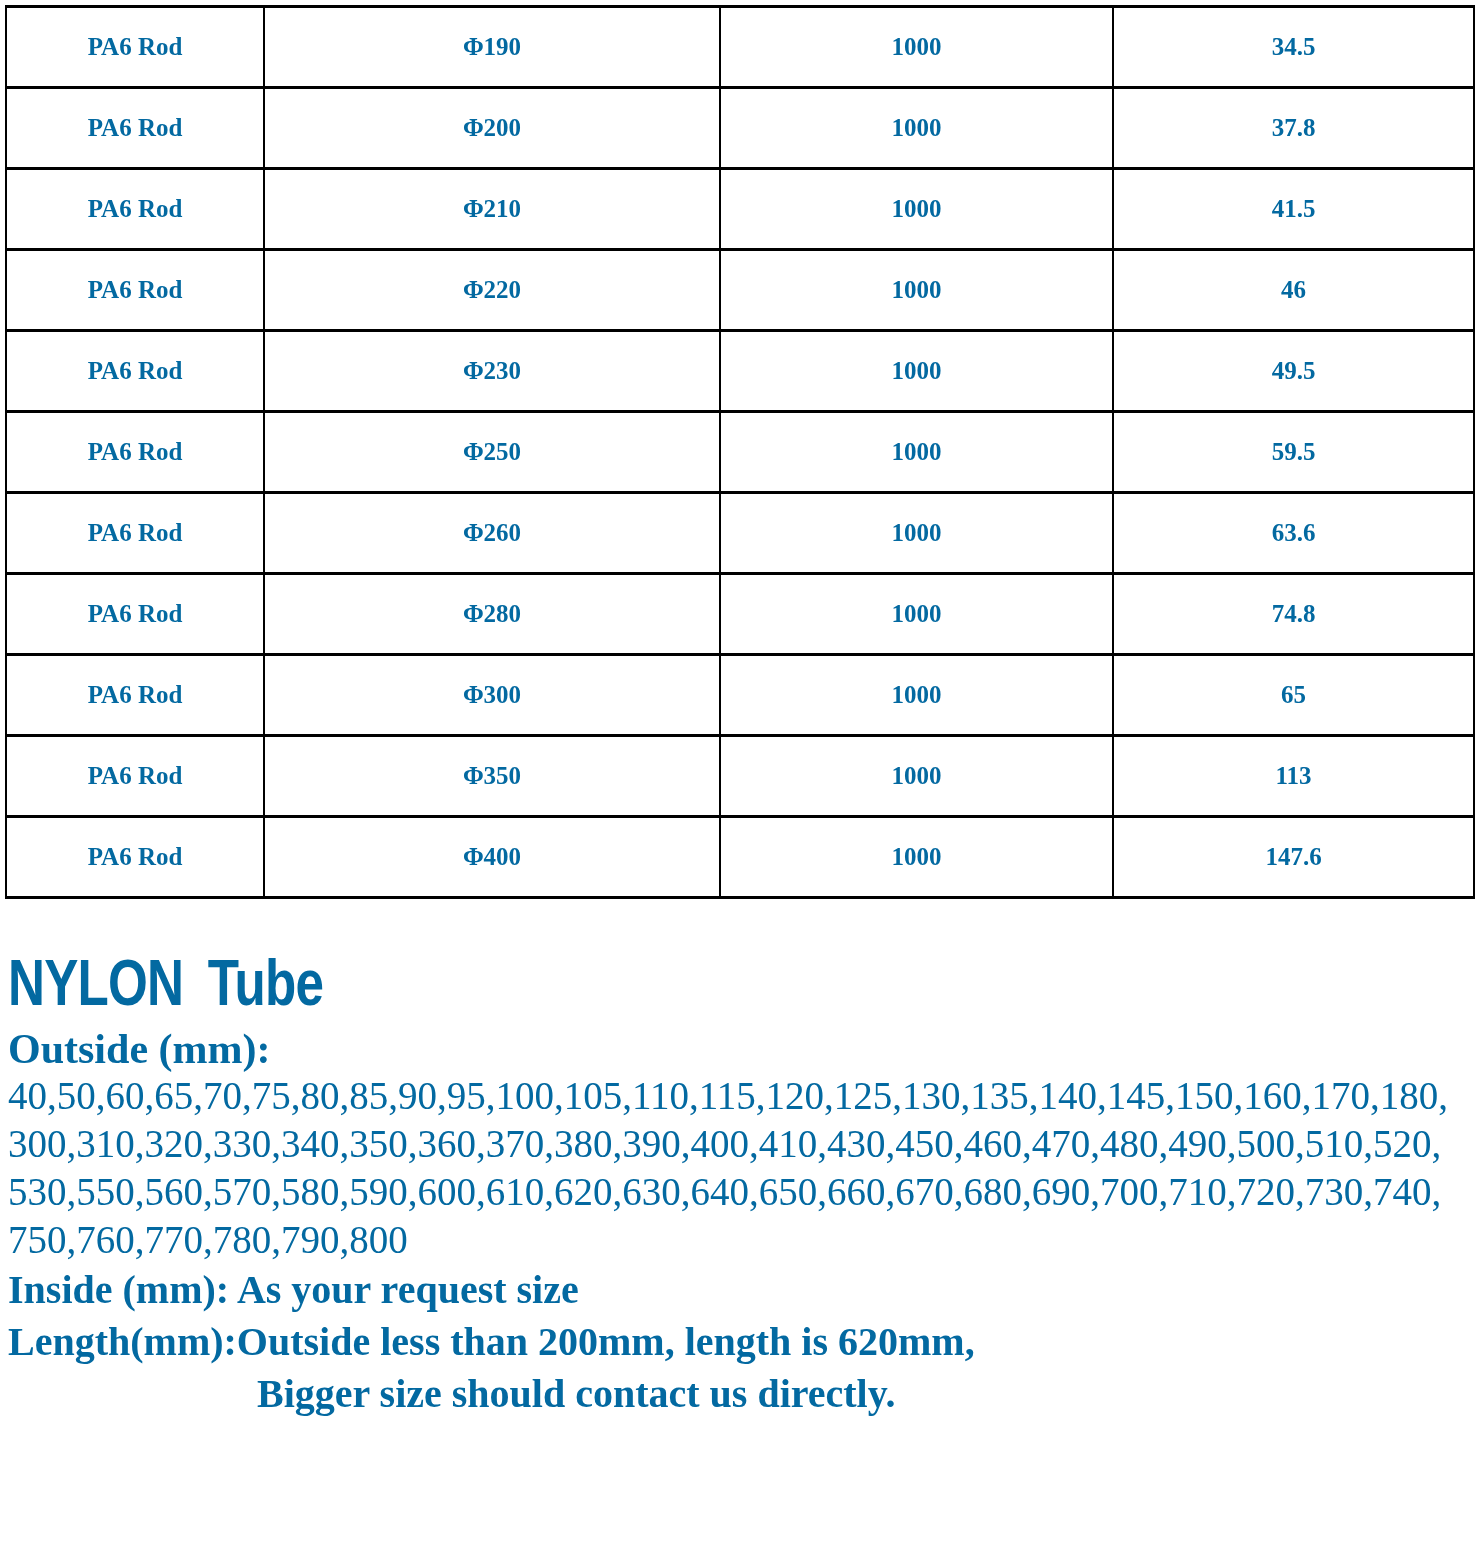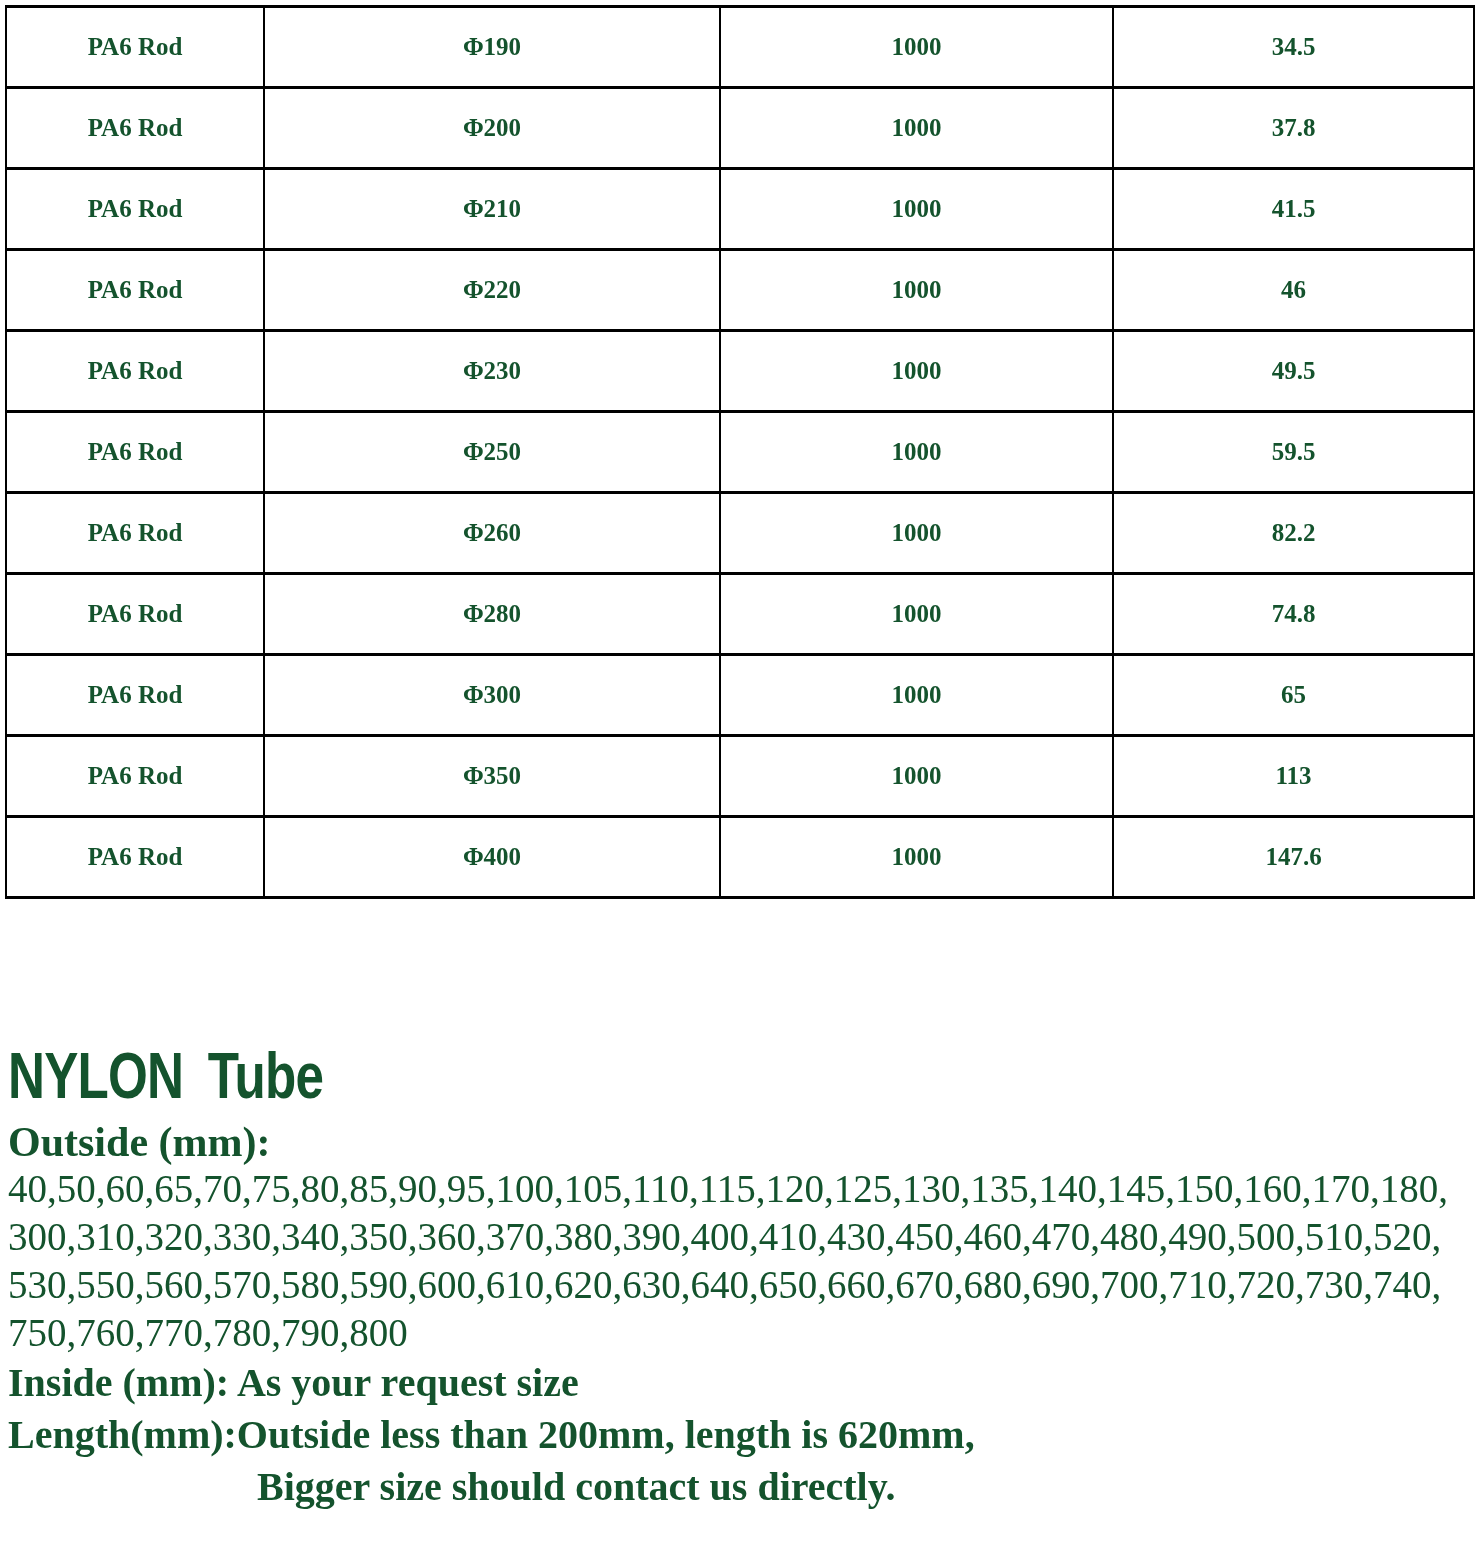--- a/index.html
+++ b/index.html
@@ -6,21 +6,21 @@
     margin: 0;
     padding: 0;
     background: #ffffff;
     width: 1477px;
   }
   .page {
     position: relative;
     width: 1477px;
     height: 1541px;
     background: #ffffff;
-    color: #14532d;
+    color: #0369a1;
     font-family: "Liberation Serif", serif;
     overflow: hidden;
   }
   
   table.spec-table {
     position: absolute;
     left: 5px;
     top: 5px;
     width: 1468px;
     border-collapse: collapse;
@@ -41,21 +41,21 @@
   }
   .col-product  { width: 258px; }
   .col-diameter { width: 456px; }
   .col-length   { width: 393px; }
   .col-value    { width: 361px; }
 
   
   .tube-section {
     position: absolute;
     left: 8px;
-    top: 1045px;
+    top: 952px;
     width: 1462px;
   }
   .tube-heading {
     display: inline-block;
     font-family: "Liberation Sans", sans-serif;
     font-weight: 900;
     font-size: 64px;
     line-height: 62px;
     letter-spacing: -1px;
     word-spacing: 14px;
@@ -134,21 +134,21 @@
       <tr>
         <td>PA6 Rod</td>
         <td>Φ250</td>
         <td>1000</td>
         <td>59.5</td>
       </tr>
       <tr>
         <td>PA6 Rod</td>
         <td>Φ260</td>
         <td>1000</td>
-        <td>82.2</td>
+        <td>63.6</td>
       </tr>
       <tr>
         <td>PA6 Rod</td>
         <td>Φ280</td>
         <td>1000</td>
         <td>74.8</td>
       </tr>
       <tr>
         <td>PA6 Rod</td>
         <td>Φ300</td>

